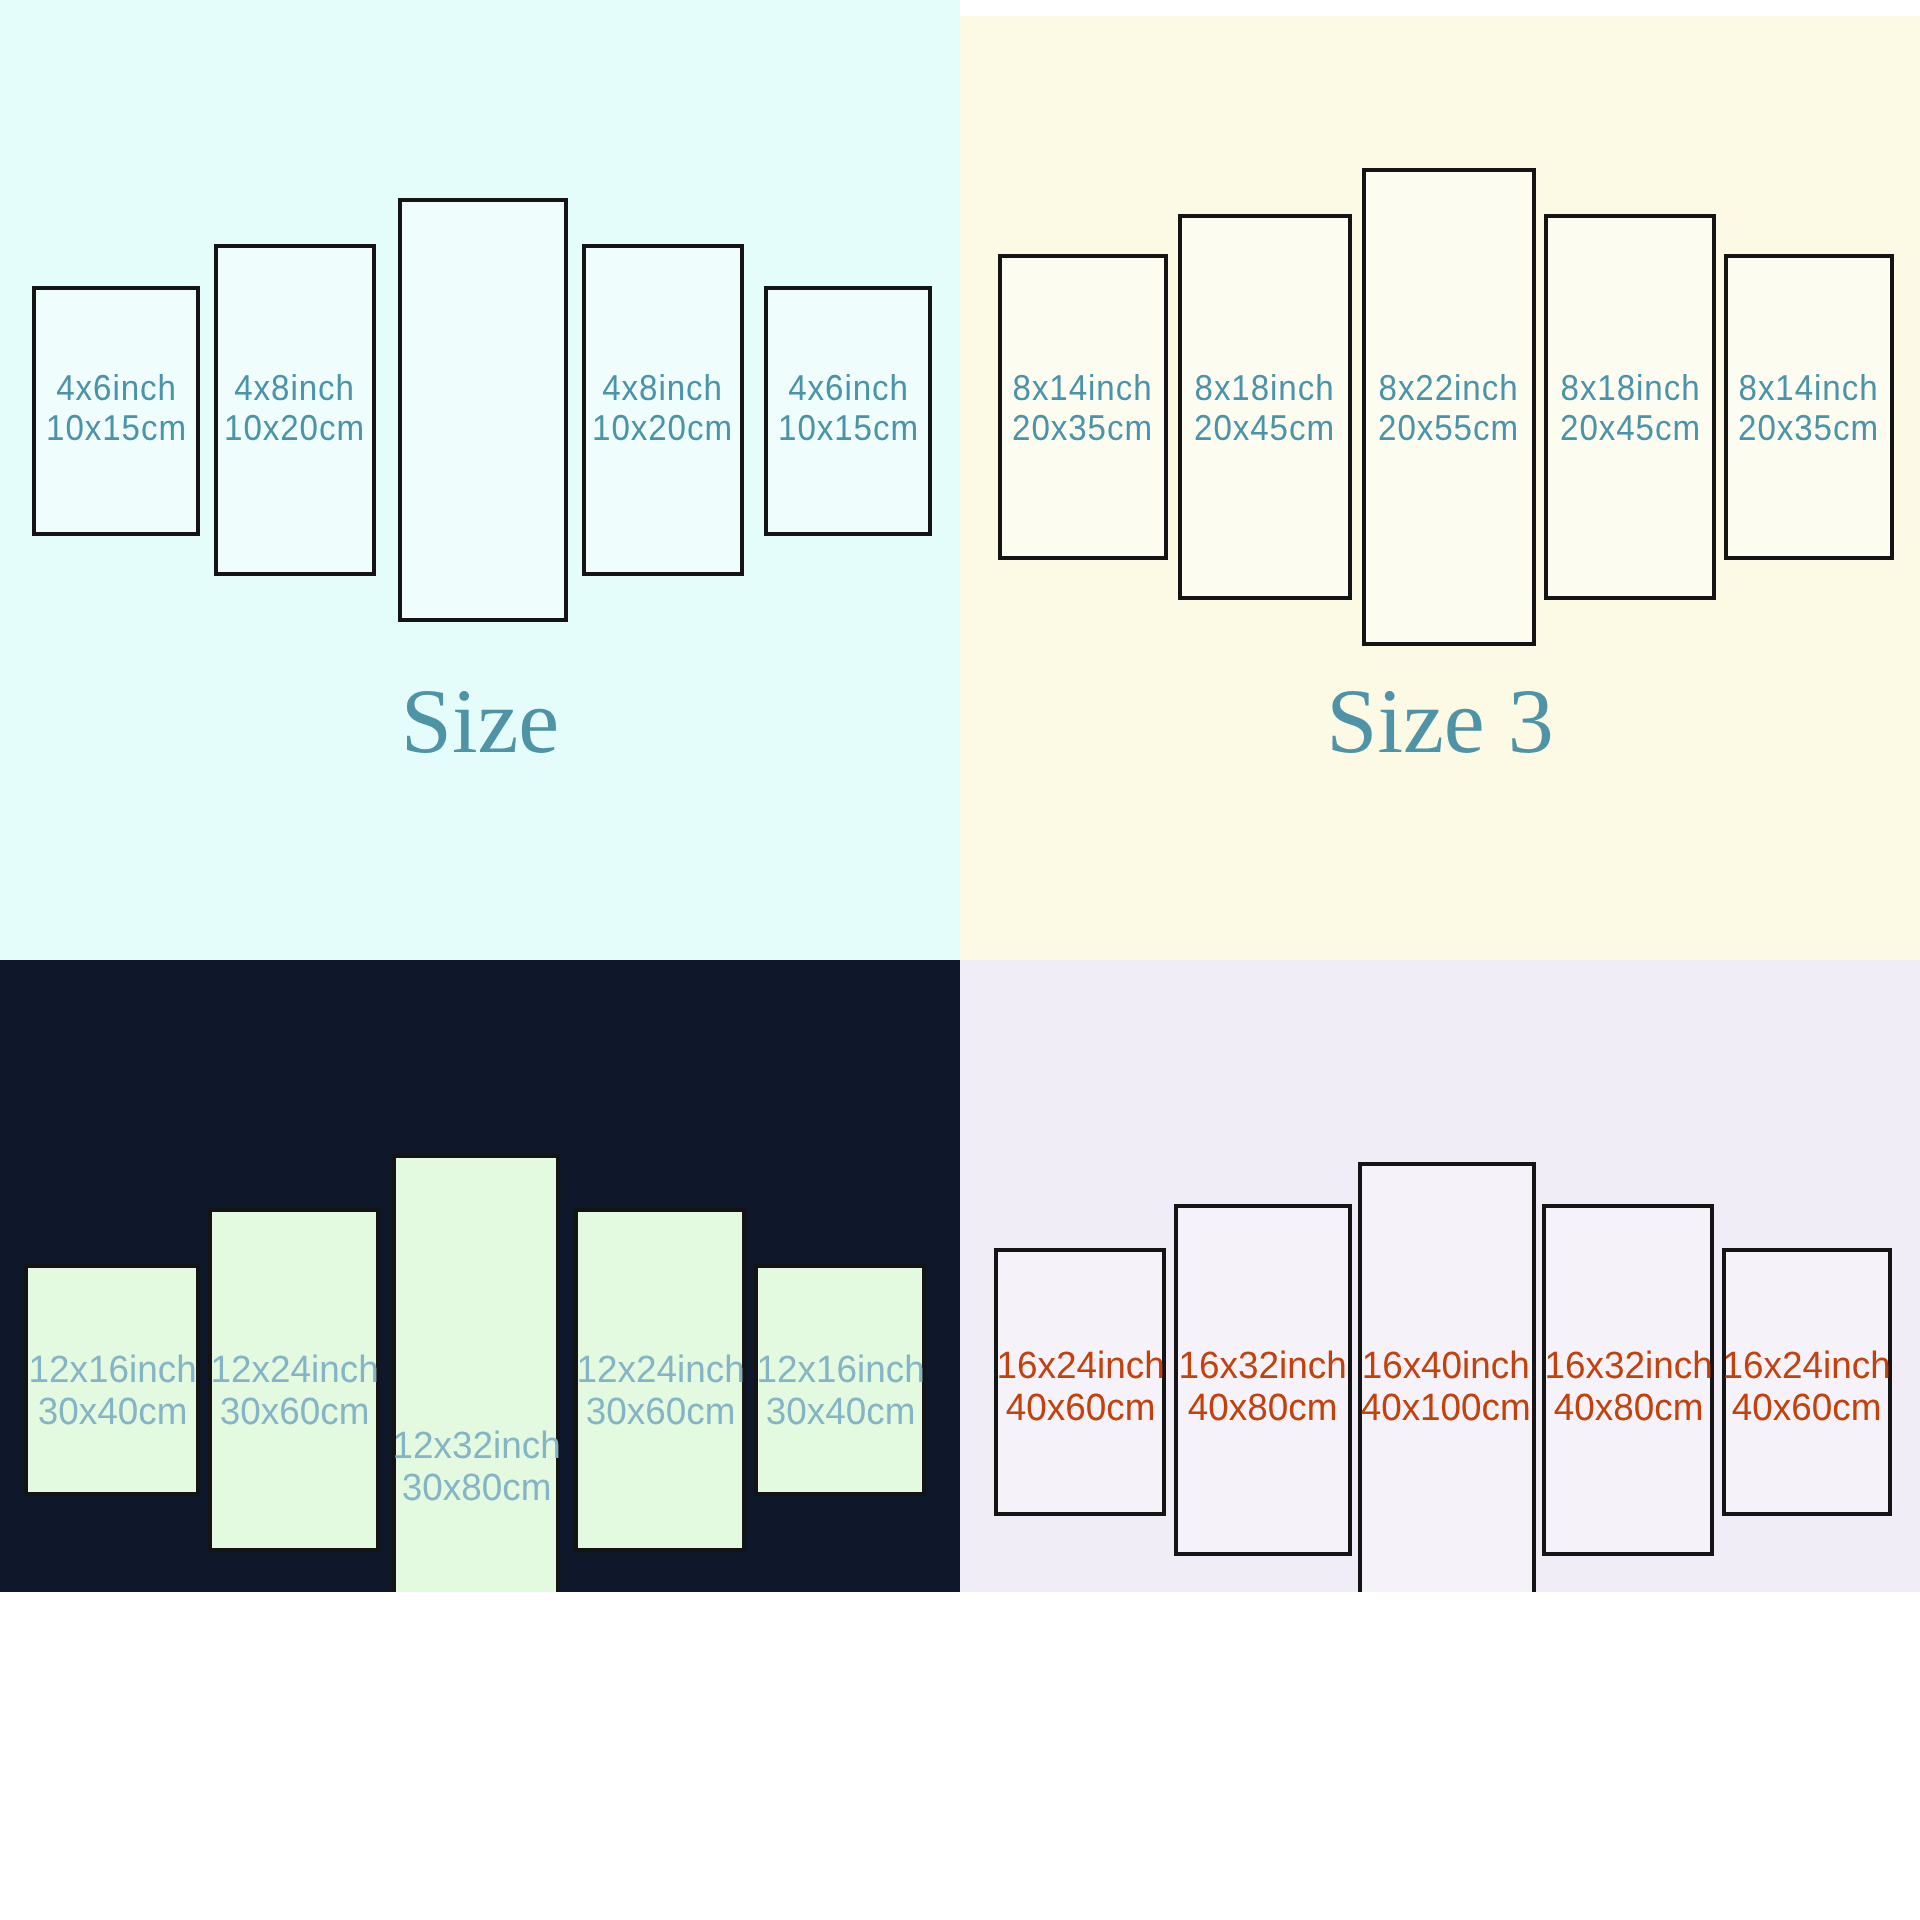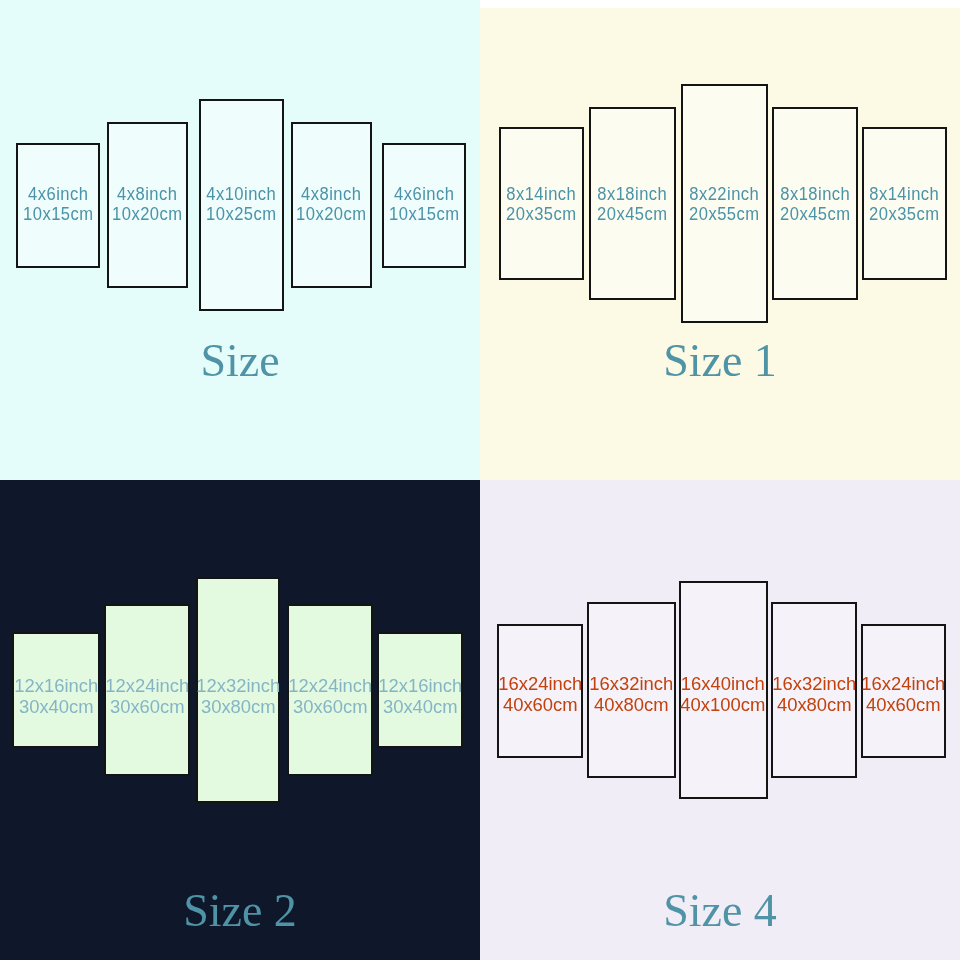--- a/index.html
+++ b/index.html
@@ -1,16 +1,16 @@
 <!DOCTYPE html>
 <html><head>
 <meta charset="utf-8">
 <style>
   html,body{margin:0;padding:0;background:#ffffff;}
-  #page{position:relative;width:960px;height:960px;overflow:hidden;
+  #page{position:relative;width:960px;height:796px;overflow:hidden;
         font-family:"Liberation Sans",sans-serif;}
   .quad{position:absolute;width:480px;height:480px;}
   #q1{left:0;top:0;background:#e4fcfa;}
   #q2{left:480px;top:0;background:#fcfae5;}
   #q3{left:0;top:480px;background:#0f172a;}
   #q4{left:480px;top:480px;background:#f1edf7;}
   .white-strip{position:absolute;left:480px;top:0;width:480px;height:8px;background:#ffffff;}
 
   .panel{position:absolute;border:2px solid #141414;box-sizing:border-box;}
   #q1 .panel{background:#effdfc;}
@@ -48,21 +48,21 @@
   .lbl .ln{display:block;}
   .lbl .inner{display:inline-block;}
   #q1 .lbl,#q2 .lbl{top:184px;font-size:18px;line-height:20px;letter-spacing:.5px;color:#4a93a8;}
   #q1 .inner,#q2 .inner{transform:scaleX(.92);}
   #q3 .lbl{top:195px;font-size:19px;line-height:21px;color:#85b5c5;}
   #q4 .lbl{top:193px;font-size:19px;line-height:21px;color:#c2410c;}
   #q3 .inner,#q4 .inner{transform:scaleX(.97);}
 
   .lbl.c1{left:-22px;} .lbl.c2{left:67px;} .lbl.c3{left:161px;} .lbl.c4{left:251px;} .lbl.c5{left:344px;}
   #q2 .lbl.c1{left:-19px;} #q2 .lbl.c2{left:72px;} #q2 .lbl.c3{left:164px;} #q2 .lbl.c4{left:255px;} #q2 .lbl.c5{left:344px;}
-  #q3 .lbl.c1{left:-24px;} #q3 .lbl.c2{left:67px;} #q3 .lbl.c3{left:158px;} #q3 .lbl.c4{left:250px;} #q3 .lbl.c5{left:340px;}
+  #q3 .lbl.c1{left:-24px;} #q3 .lbl.c2{left:67px;} #q3 .lbl.c3{left:158px;margin-top:38px;} #q3 .lbl.c4{left:250px;} #q3 .lbl.c5{left:340px;}
   #q4 .lbl.c1{left:-20px;} #q4 .lbl.c2{left:71px;} #q4 .lbl.c3{left:163px;text-decoration:underline;} #q4 .lbl.c4{left:254px;} #q4 .lbl.c5{left:343px;}
 
   
   .title{position:absolute;left:0;width:480px;text-align:center;
          font-family:"Liberation Serif",serif;font-weight:normal;
          font-size:46px;line-height:46px;color:#4f93a6;}
   #q1 .title,#q2 .title{top:338px;}
   #q3 .title,#q4 .title{top:364px;margin-top:44px;}
 </style>
 </head>
@@ -71,38 +71,37 @@
 <div id="page">
 
   <section id="q1" class="quad">
     <div class="panel p1"></div>
     <div class="panel p2"></div>
     <div class="panel p3"></div>
     <div class="panel p4"></div>
     <div class="panel p5"></div>
     <div class="lbl c1"><span class="inner"><span class="ln">4x6inch</span><span class="ln">10x15cm</span></span></div>
     <div class="lbl c2"><span class="inner"><span class="ln">4x8inch</span><span class="ln">10x20cm</span></span></div>
-    <div class="lbl c3"><span class="inner"><span class="ln">4x10inch</span><span class="ln">10x25cm</span></span></div>
     <div class="lbl c4"><span class="inner"><span class="ln">4x8inch</span><span class="ln">10x20cm</span></span></div>
     <div class="lbl c5"><span class="inner"><span class="ln">4x6inch</span><span class="ln">10x15cm</span></span></div>
     <div class="title">Size</div>
   </section>
 
   <section id="q2" class="quad">
     <div class="panel p1"></div>
     <div class="panel p2"></div>
     <div class="panel p3"></div>
     <div class="panel p4"></div>
     <div class="panel p5"></div>
     <div class="lbl c1"><span class="inner"><span class="ln">8x14inch</span><span class="ln">20x35cm</span></span></div>
     <div class="lbl c2"><span class="inner"><span class="ln">8x18inch</span><span class="ln">20x45cm</span></span></div>
     <div class="lbl c3"><span class="inner"><span class="ln">8x22inch</span><span class="ln">20x55cm</span></span></div>
     <div class="lbl c4"><span class="inner"><span class="ln">8x18inch</span><span class="ln">20x45cm</span></span></div>
     <div class="lbl c5"><span class="inner"><span class="ln">8x14inch</span><span class="ln">20x35cm</span></span></div>
-    <div class="title">Size 1</div>
+    <div class="title">Size 3</div>
   </section>
 
   <section id="q3" class="quad">
     <div class="panel p1"></div>
     <div class="panel p2"></div>
     <div class="panel p3"></div>
     <div class="panel p4"></div>
     <div class="panel p5"></div>
     <div class="lbl c1"><span class="inner"><span class="ln">12x16inch</span><span class="ln">30x40cm</span></span></div>
     <div class="lbl c2"><span class="inner"><span class="ln">12x24inch</span><span class="ln">30x60cm</span></span></div>

